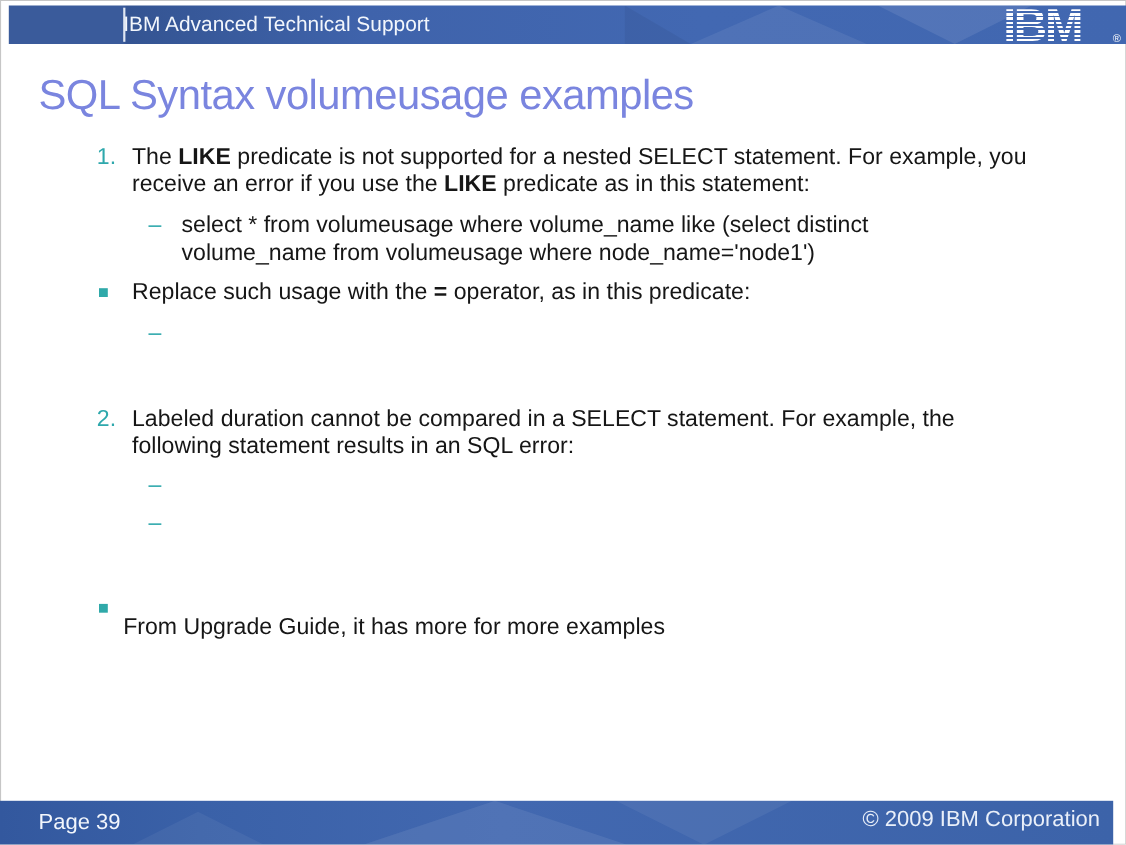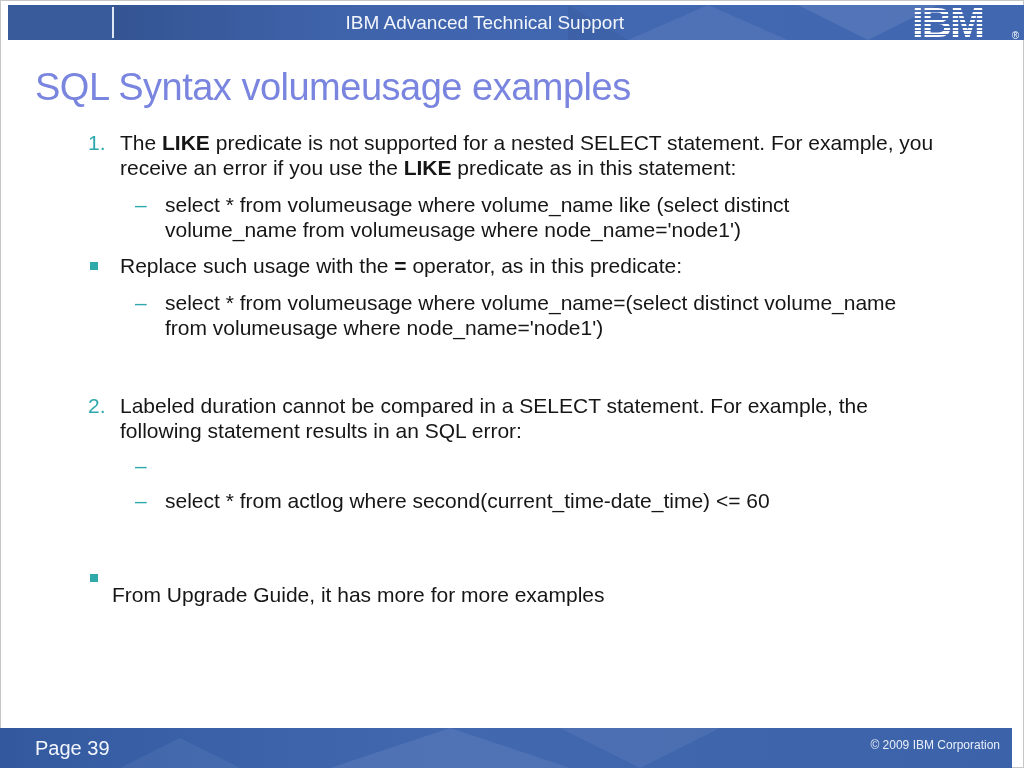--- a/index.html
+++ b/index.html
@@ -14,21 +14,21 @@
     position:absolute; left:8px; right:0; top:5px; height:35px;
     background:linear-gradient(to right,#3a5b9b 0,#3a5b9b 104px,#345492 107px,#3f63ab 32%,#4268b2 62%,#4167b0 100%);
   }
   .topbar-pattern { position:absolute; left:0; top:0; width:100%; height:100%; }
   .topbar-divider {
     position:absolute; left:104px; top:2px; bottom:2px; width:2px;
     background:#dfe7f3;
   }
   .topbar-title {
     position:absolute; left:104px; top:0; width:512px; height:35px;
-    line-height:35px; text-align:right; color:#f2f6fc; font-size:19px;
+    line-height:35px; text-align:left; color:#f2f6fc; font-size:19px;
   }
   .ibm-logo { position:absolute; right:16px; top:3px; width:96px; height:32px; }
   .ibm-wordmark {
     display:inline-block; font-weight:700; font-size:42px; line-height:30px;
     letter-spacing:-2px;
     background-image:repeating-linear-gradient(to bottom,#ffffff 0 2.3px,rgba(255,255,255,0) 2.3px 3.9px);
     -webkit-background-clip:text; background-clip:text; color:transparent;text-decoration:underline;
   }
   .ibm-reg { position:absolute; right:-11px; bottom:-1px; color:#ffffff; font-size:10px; }
   
@@ -58,21 +58,21 @@
     position:absolute; left:0; right:12px; top:728px; height:40px;
     background:linear-gradient(to right,#33589e 0,#3a61a8 18%,#4268b0 45%,#3c63a9 100%);
   }
   .bottombar-pattern { position:absolute; left:0; top:0; width:100%; height:100%; }
   .page-number {
     position:absolute; left:35px; top:0; height:52px; line-height:40px;
     color:#f2f6fc; font-size:20px;
   }
   .copyright {
     position:absolute; right:12px; top:0; height:40px; line-height:34px;
-    color:#e9eff9; font-size:12px;
+    color:#e9eff9; font-size:20px;
   }
 </style>
 </head>
 <body>
 
 <div class="slide">
 
   <div class="topbar">
     <svg class="topbar-pattern" viewBox="0 0 1016 35" preserveAspectRatio="none">
       <polygon points="620,35 700,0 780,35" fill="rgba(255,255,255,0.07)"></polygon>
@@ -101,36 +101,34 @@
       <p class="txt"><span>select * from volumeusage where volume_name like (select distinct volume_name from volumeusage where node_name='node1')</span></p>
     </div>
 
     <div class="block bulleted mt11">
       <span class="sq"></span>
       <p class="txt"><span>Replace such usage with the </span><span class="b">=</span><span> operator, as in this predicate:</span></p>
     </div>
 
     <div class="block dashed mt12">
       <span class="dash">–</span>
-      <p class="txt"><span>select * from volumeusage where volume_name=(select distinct volume_name from volumeusage where node_name='node1')</span></p>
     </div>
 
     <div class="block numbered mt53">
       <span class="num">2.</span>
       <p class="txt"><span>Labeled duration cannot be compared in a SELECT statement. For example, the following statement results in an SQL error:</span></p>
     </div>
 
     <div class="block dashed mt10">
       <span class="dash">–</span>
     </div>
 
 
     <div class="block dashed mt10">
       <span class="dash">–</span>
-      <p class="txt"><span>select * from actlog where second(current_time-date_time) &lt;= 60</span></p>
     </div>
 
     <div class="block bulleted mt52">
       <span class="sq"></span>
       <p class="txt"><span>From Upgrade Guide, it has more for more examples</span></p>
     </div>
 
   </div>
 
   <div class="bottombar">

